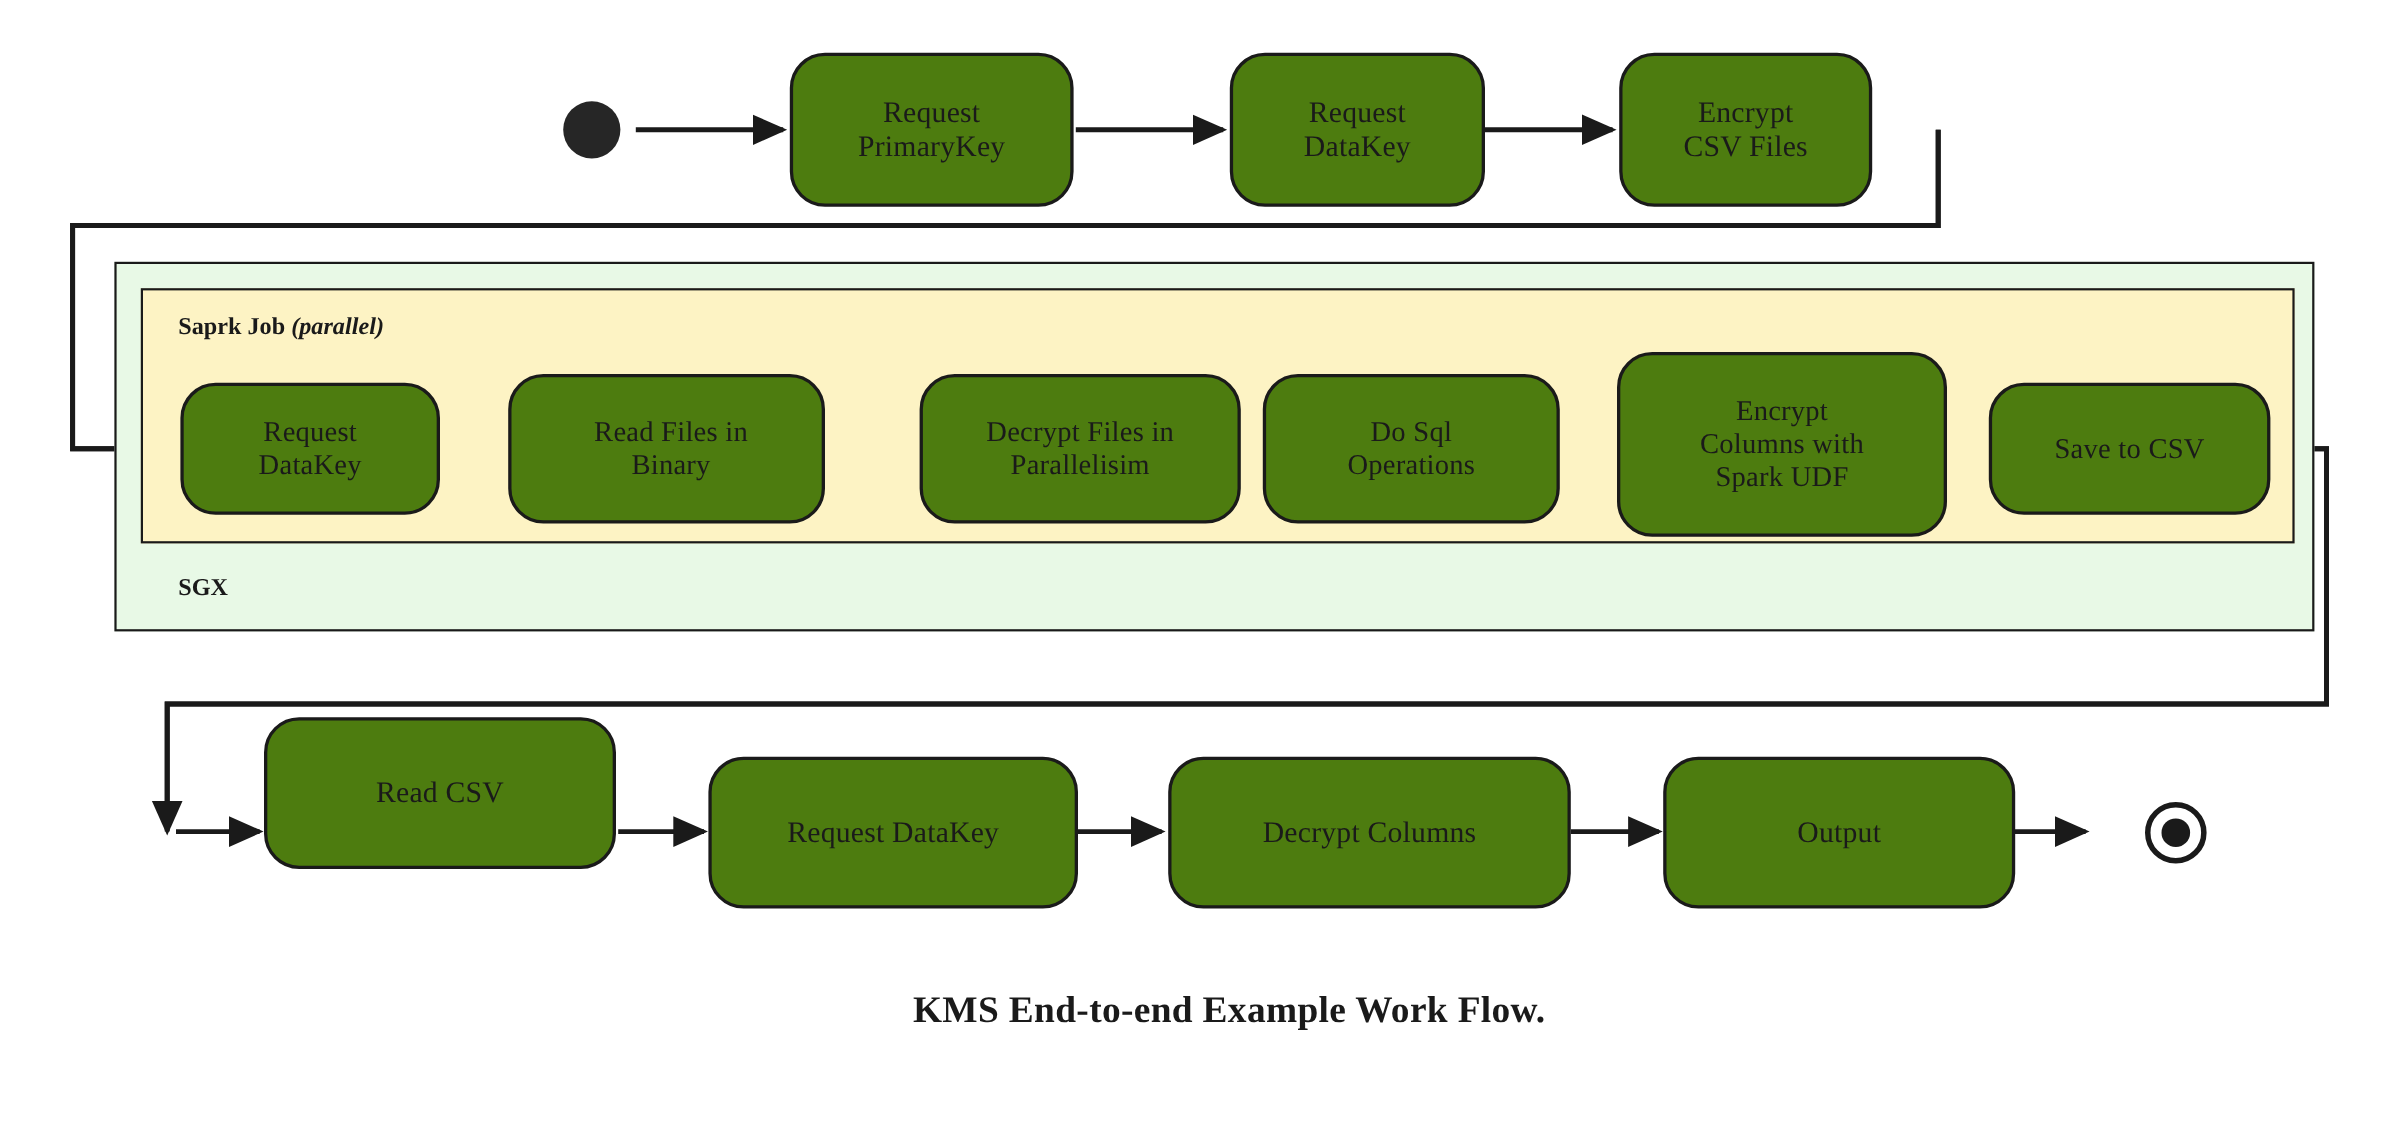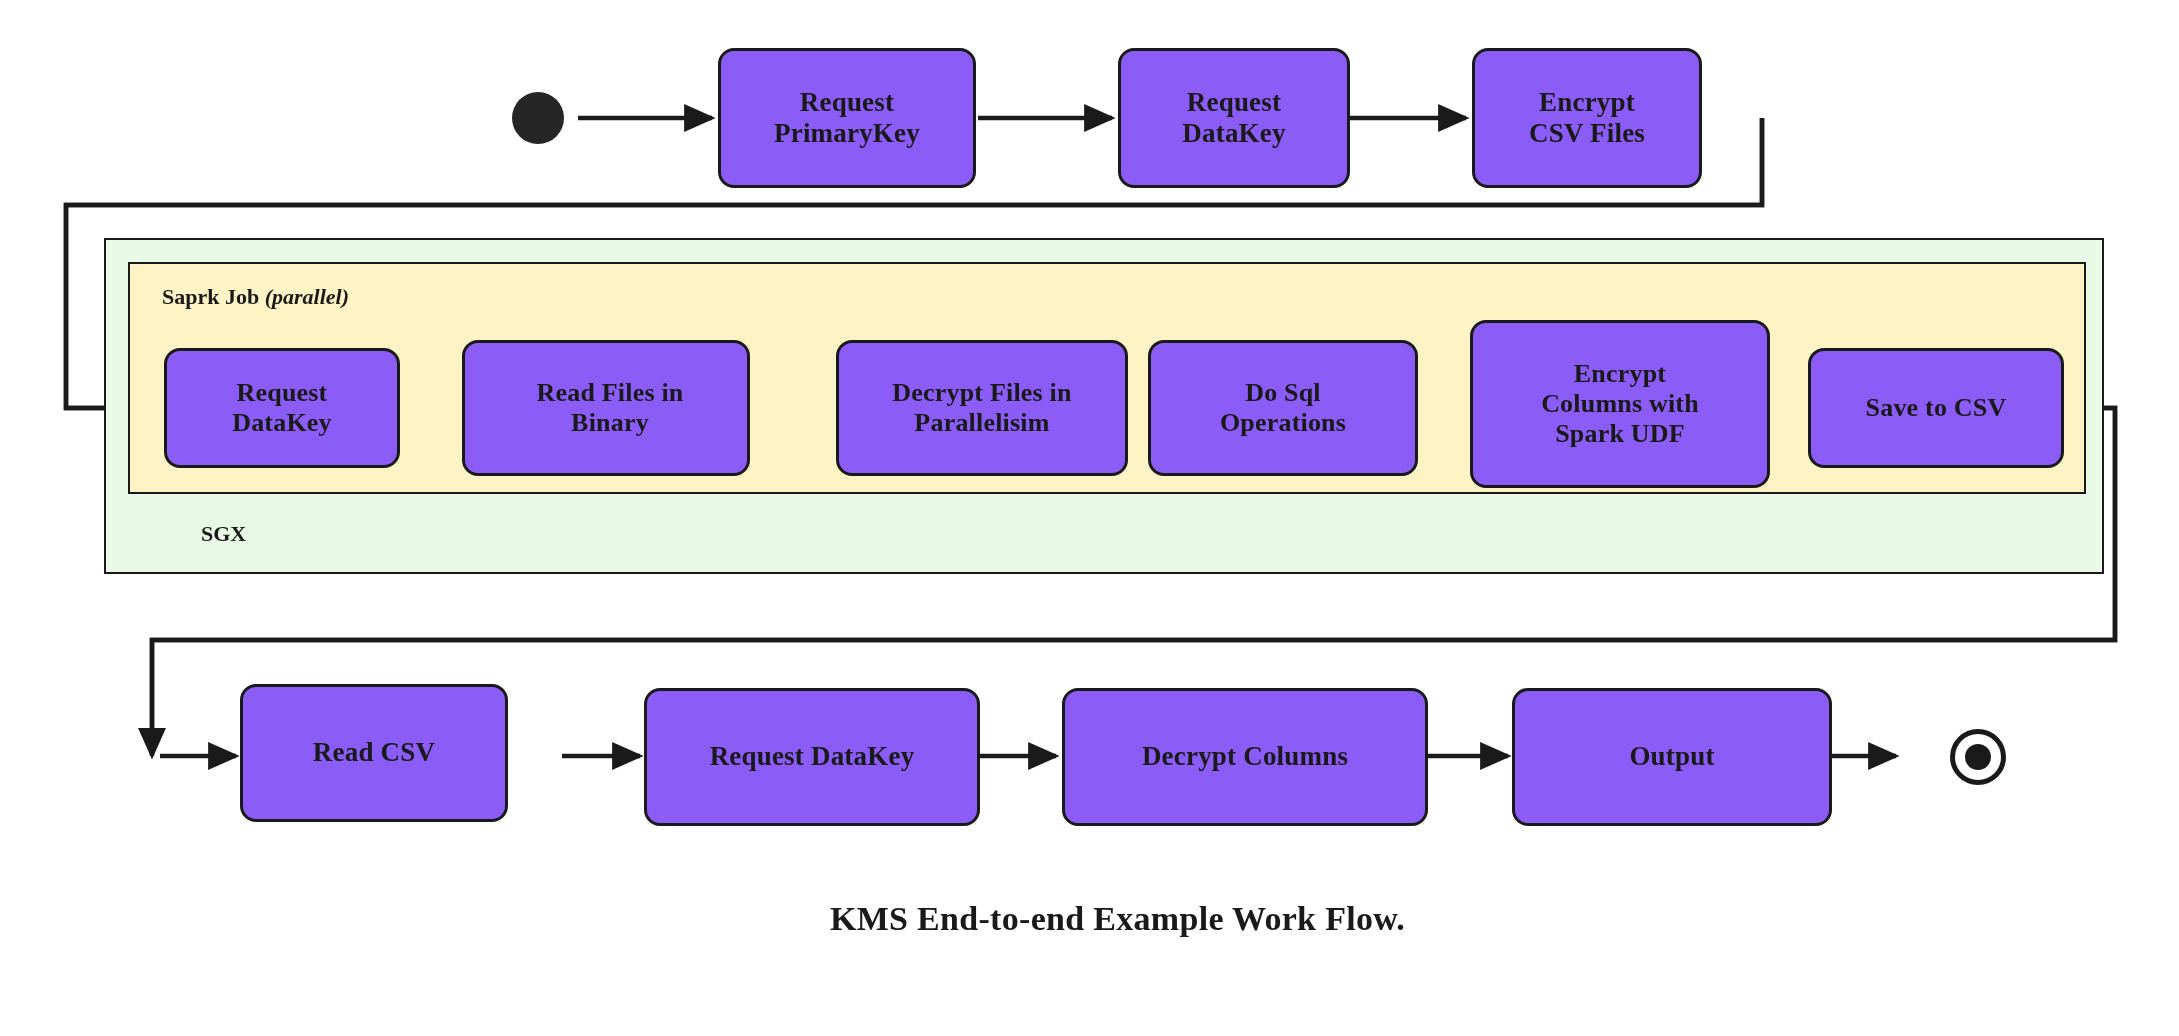--- a/index.html
+++ b/index.html
@@ -15,28 +15,28 @@
     position: relative;
     width: 2179px;
     height: 1036px;
     overflow: hidden;
     background: #ffffff;
   }
   
   .node {
     position: absolute;
     box-sizing: border-box;
-    background: #8b5cf6;
+    background: #4d7c0f;
     border: 3px solid #1a1a1a;
-    border-radius: 16px;
+    border-radius: 32px;
     display: flex;
     align-items: center;
     justify-content: center;
     text-align: center;
-    font-weight: bold;
+    font-weight: normal;
     font-size: 27px;
     line-height: 1.15;
     letter-spacing: 0.2px;
     padding: 2px 8px;
     white-space: pre-line;
   }
   
   .sgx-box {
     position: absolute;
     box-sizing: border-box;
@@ -154,41 +154,41 @@
 
   <div class="node" style="left:1472px; top:48px; width:230px; height:140px;">Encrypt
 CSV Files</div>
 
   <div class="sgx-box" style="left:104px; top:238px; width:2000px; height:336px;"></div>
 
   <div class="spark-box" style="left:128px; top:262px; width:1958px; height:232px;"></div>
 
   <div class="box-label" style="left:162px; top:284px;"><span>Saprk Job</span><span> </span><span class="ital">(parallel)</span></div>
 
-  <div class="box-label" style="left:162px; top:521px;margin-left:39px;">SGX</div>
+  <div class="box-label" style="left:162px; top:521px;">SGX</div>
 
   <div class="node" style="left:164px; top:348px; width:236px; height:120px; font-size:26px;">Request
 DataKey</div>
 
   <div class="node" style="left:462px; top:340px; width:288px; height:136px; font-size:26px;padding-left:16px;">Read Files in
 Binary</div>
 
   <div class="node" style="left:812px; top:340px; width:292px; height:136px; font-size:26px;margin-left:24px;">Decrypt Files in
 Parallelisim</div>
 
   <div class="node" style="left:1148px; top:340px; width:270px; height:136px; font-size:26px;">Do Sql
 Operations</div>
 
   <div class="node" style="left:1470px; top:320px; width:300px; height:168px; font-size:26px;">Encrypt
 Columns with
 Spark UDF</div>
 
   <div class="node" style="left:1808px; top:348px; width:256px; height:120px; font-size:26px;">Save to CSV</div>
 
-  <div class="node" style="left:240px; top:684px; width:268px; height:138px;">Read CSV</div>
+  <div class="node" style="left:240px; top:652px; width:320px; height:138px;">Read CSV</div>
 
   <div class="node" style="left:644px; top:688px; width:336px; height:138px;">Request DataKey</div>
 
   <div class="node" style="left:1062px; top:688px; width:366px; height:138px;">Decrypt Columns</div>
 
   <div class="node" style="left:1512px; top:688px; width:320px; height:138px;">Output</div>
 
   <div class="end-dot-outer" style="left:1950px; top:729px;">
     <div class="end-dot-inner"></div>
   </div>

